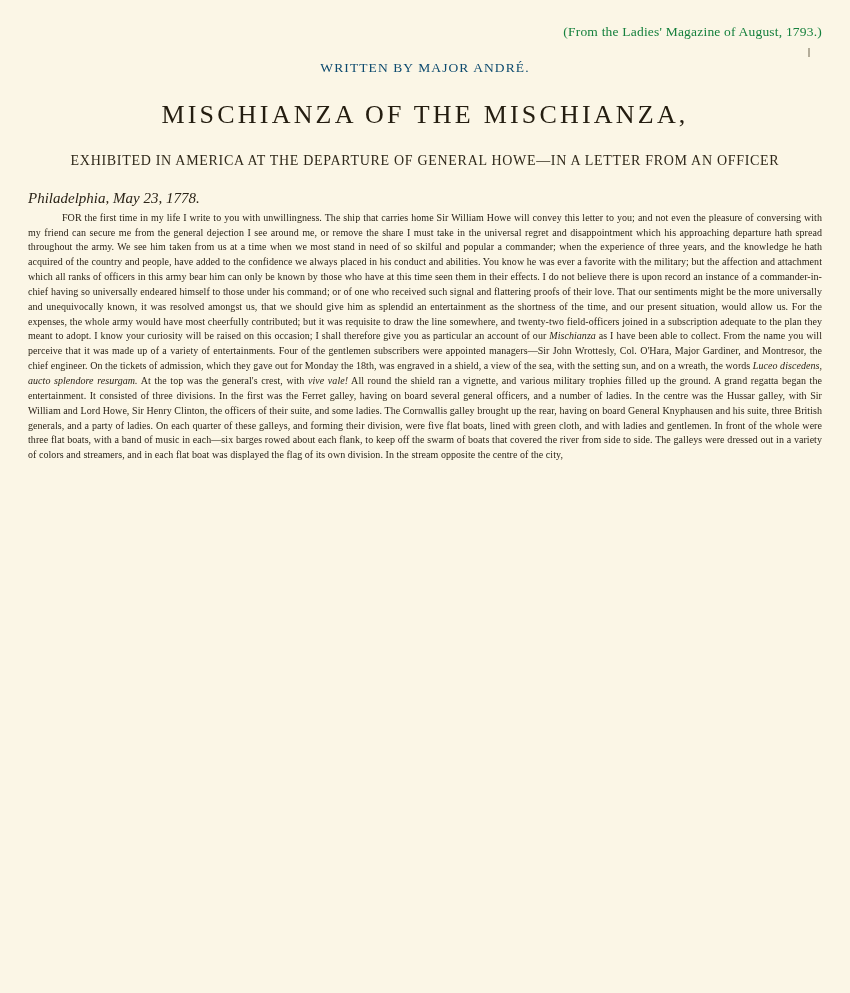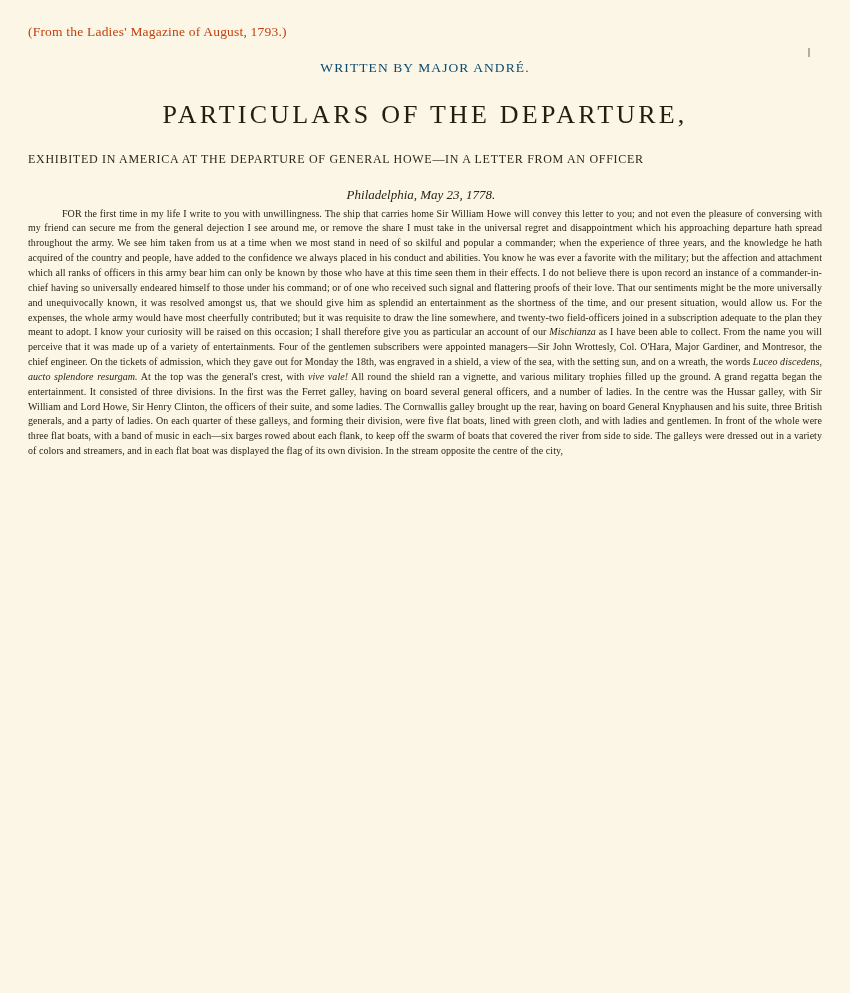--- a/index.html
+++ b/index.html
@@ -15,58 +15,58 @@
     overflow: hidden;
   }
   .page {
     position: relative;
     width: 850px;
     height: 993px;
     box-sizing: border-box;
     padding: 16px 28px 0 28px;
   }
   .source-line {
-    text-align: left;
+    text-align: right;
     font-size: 13.5px;
     letter-spacing: 0.2px;
     margin-top: 8px;
-    color: #c2410c;
+    color: #15803d;
   }
   .byline {
     text-align: center;
     font-size: 13.5px;
     letter-spacing: 1.1px;
     margin-top: 20px;
     color: #0c4a6e;
     font-variant: small-caps;
     text-transform: none;
   }
   .main-title {
     text-align: center;
     font-size: 26px;
     letter-spacing: 3.2px;
     margin-top: 24px;
     color: #241d10;
     white-space: nowrap;
   }
   .subtitle {
-    text-align: left;
-    font-size: 12px;
+    text-align: center;
+    font-size: 14px;
     letter-spacing: 0.7px;
     margin-top: 20px;
     line-height: 1.55;
     color: #2f2819;
   }
   .subtitle .l2 {
     display: block;
   }
   .dateline {
-    text-align: center;
+    text-align: left;
     font-style: italic;
-    font-size: 13px;
+    font-size: 15px;
     margin-top: 18px;
     margin-right: 8px;
     color: #2a2317;
   }
   .body-text {
     margin-top: 4px;
     font-size: 10px;
     line-height: 1.485;
     text-align: justify;
     text-justify: inter-word;
@@ -96,21 +96,21 @@
 <body>
 
 <div class="page">
 
   <div class="mark"></div>
 
   <div class="source-line">(From the Ladies' Magazine of August, 1793.)</div>
 
   <div class="byline">WRITTEN BY MAJOR ANDRÉ.</div>
 
-  <div class="main-title">PARTICULARS OF THE DEPARTURE,</div>
+  <div class="main-title">MISCHIANZA OF THE MISCHIANZA,</div>
 
   <div class="subtitle">
     <span>EXHIBITED IN AMERICA AT THE DEPARTURE OF GENERAL HOWE—IN A LETTER FROM AN OFFICER</span>
   </div>
 
   <div class="dateline">Philadelphia, May 23, 1778.</div>
 
   <div class="body-text"><span class="indent"></span><span>FOR the first time in my life I write to you with unwillingness. The ship that carries home Sir William Howe will convey this letter to you; and not even the pleasure of conversing with my friend can secure me from the general dejection I see around me, or remove the share I must take in the universal regret and disappointment which his approaching departure hath spread throughout the army. We see him taken from us at a time when we most stand in need of so skilful and popular a commander; when the experience of three years, and the knowledge he hath acquired of the country and people, have added to the confidence we always placed in his conduct and abilities. You know he was ever a favorite with the military; but the affection and attachment which all ranks of officers in this army bear him can only be known by those who have at this time seen them in their effects. I do not believe there is upon record an instance of a commander-in-chief having so universally endeared himself to those under his command; or of one who received such signal and flattering proofs of their love. That our sentiments might be the more universally and unequivocally known, it was resolved amongst us, that we should give him as splendid an entertainment as the shortness of the time, and our present situation, would allow us. For the expenses, the whole army would have most cheerfully contributed; but it was requisite to draw the line somewhere, and twenty-two field-officers joined in a subscription adequate to the plan they meant to adopt. I know your curiosity will be raised on this occasion; I shall therefore give you as particular an account of our </span><i>Mischianza</i><span> as I have been able to collect. From the name you will perceive that it was made up of a variety of entertainments. Four of the gentlemen subscribers were appointed managers—Sir John Wrottesly, Col. O'Hara, Major Gardiner, and Montresor, the chief engineer. On the tickets of admission, which they gave out for Monday the 18th, was engraved in a shield, a view of the sea, with the setting sun, and on a wreath, the words </span><i>Luceo discedens, aucto splendore resurgam.</i><span> At the top was the general's crest, with </span><i>vive vale!</i><span> All round the shield ran a vignette, and various military trophies filled up the ground. A grand regatta began the entertainment. It consisted of three divisions. In the first was the Ferret galley, having on board several general officers, and a number of ladies. In the centre was the Hussar galley, with Sir William and Lord Howe, Sir Henry Clinton, the officers of their suite, and some ladies. The Cornwallis galley brought up the rear, having on board General Knyphausen and his suite, three British generals, and a party of ladies. On each quarter of these galleys, and forming their division, were five flat boats, lined with green cloth, and with ladies and gentlemen. In front of the whole were three flat boats, with a band of music in each—six barges rowed about each flank, to keep off the swarm of boats that covered the river from side to side. The galleys were dressed out in a variety of colors and streamers, and in each flat boat was displayed the flag of its own division. In the stream opposite the centre of the city,</span></div>
 
 </div>

